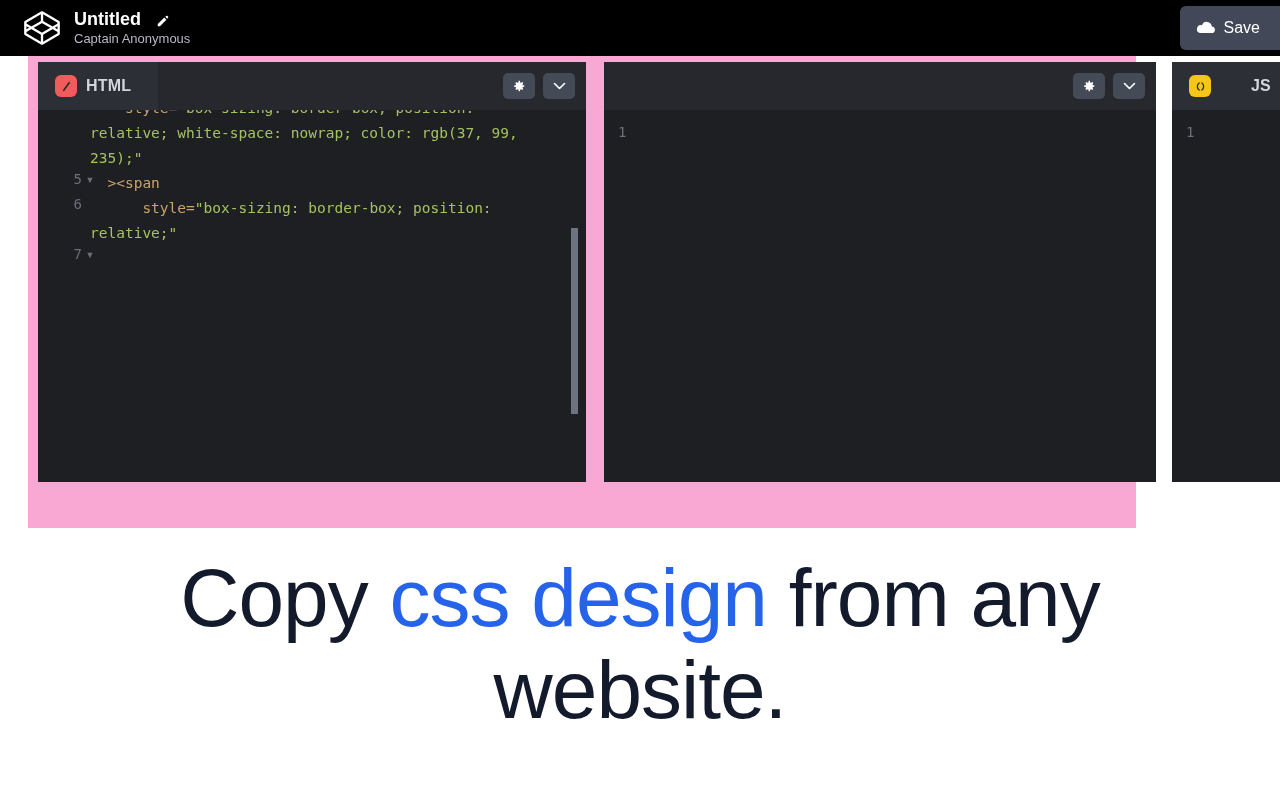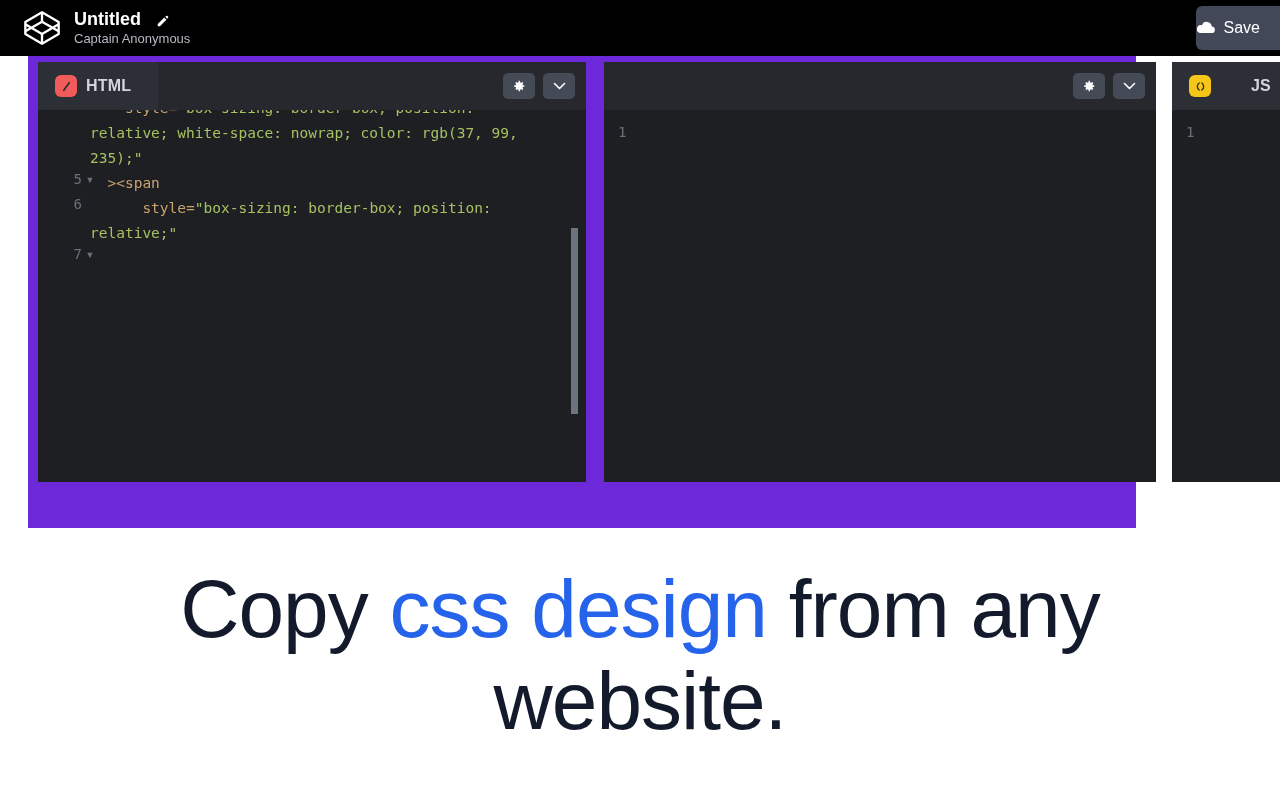--- a/index.html
+++ b/index.html
@@ -15,27 +15,27 @@
     display:flex;align-items:center;
   }
   .logo{width:44px;height:44px;margin-left:20px;margin-right:10px;flex:0 0 auto;
         display:flex;align-items:center;justify-content:center;}
   .titleblock{display:flex;flex-direction:column;justify-content:center;line-height:1.15;}
   .pen-title{display:flex;align-items:center;gap:15px;color:#ffffff;font-size:18px;font-weight:bold;}
   .pencil{display:inline-block;width:14px;height:14px;}
   .pen-author{color:#b6b9c2;font-size:13px;margin-top:3px;}
   .save-btn{
     position:absolute;right:0;top:6px;height:44px;background:#434858;color:#fff;
-    border:0;border-radius:6px 0 0 6px;padding:0 20px 0 0;font-size:16px;
+    border:0;border-radius:6px 0 0 6px;padding:0 20px 0 16px;font-size:16px;
     display:flex;align-items:center;gap:8px;cursor:pointer;font-family:"Liberation Sans",sans-serif;
   }
   .cloud{width:20px;height:14px;flex:0 0 auto;}
 
   
-  .editors{position:absolute;left:0;top:56px;width:1136px;height:472px;background:#6d28d9;}
+  .editors{position:absolute;left:0;top:56px;width:1136px;height:472px;background:#f9a8d4;}
   .leftwhite{position:absolute;left:0;top:0;width:28px;height:472px;background:#ffffff;}
 
   .panel{position:absolute;top:6px;background:#1d1f23;}
   .panel-html{left:38px;width:548px;height:420px;}
   .panel-css{left:604px;width:552px;height:420px;}
   .panel-js{left:1172px;width:108px;height:420px;}
 
   .tabstrip{position:relative;height:48px;background:#26282e;}
   .tab{
     position:absolute;left:0;top:0;height:48px;background:#2c2f36;
@@ -81,21 +81,21 @@
   .adpanel{position:absolute;left:624px;top:480px;width:628px;height:48px;background:#4a4f5e;
            display:flex;align-items:center;}
   .adtext{flex:1;text-align:center;color:#ffffff;font-size:14px;font-weight:bold;padding-left:26px;}
   .adclose{width:52px;display:flex;align-items:center;justify-content:center;color:#e8e8ea;
            font-size:20px;cursor:pointer;}
 
   
   .preview{position:absolute;left:0;top:528px;width:1280px;height:272px;background:#ffffff;}
   .headline{
     box-sizing:border-box;position:relative;white-space:normal;
-    margin:11px;padding:24px 34px 0 34px;text-align:center;
+    margin:0;padding:24px 34px 0 34px;text-align:center;
     font-family:"Liberation Sans",sans-serif;font-size:82px;line-height:1.12;
     font-weight:normal;color:#131a2b;letter-spacing:-1px;
   }
   .hl-accent{color:#2563eb;}
 </style>
 </head>
 <body>
 
 <div class="app">
 

